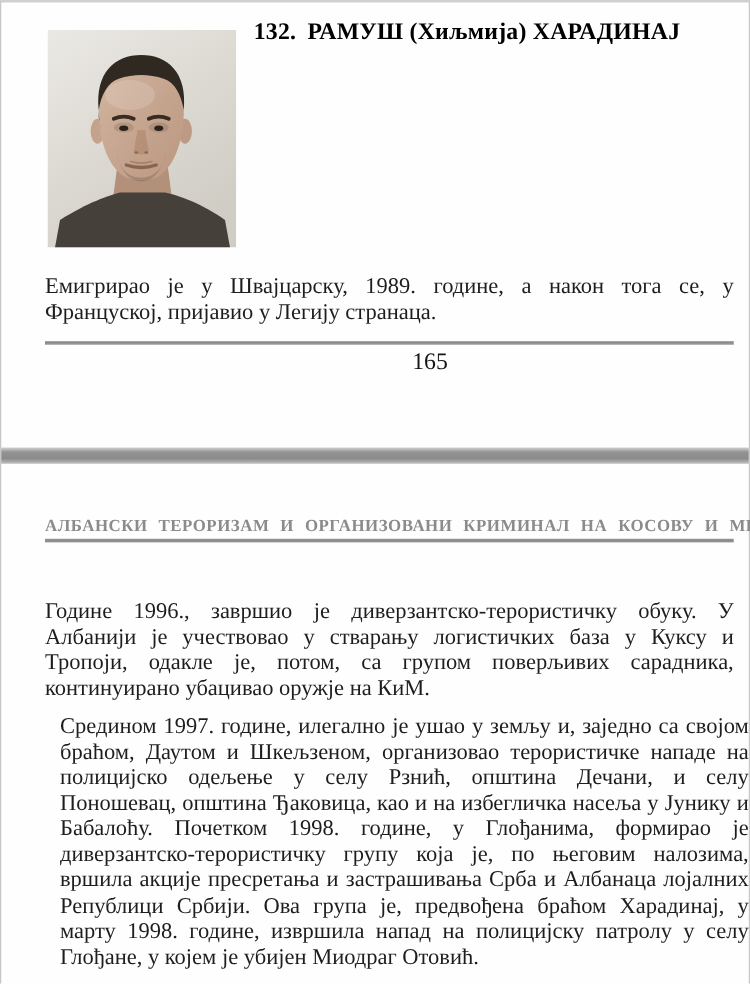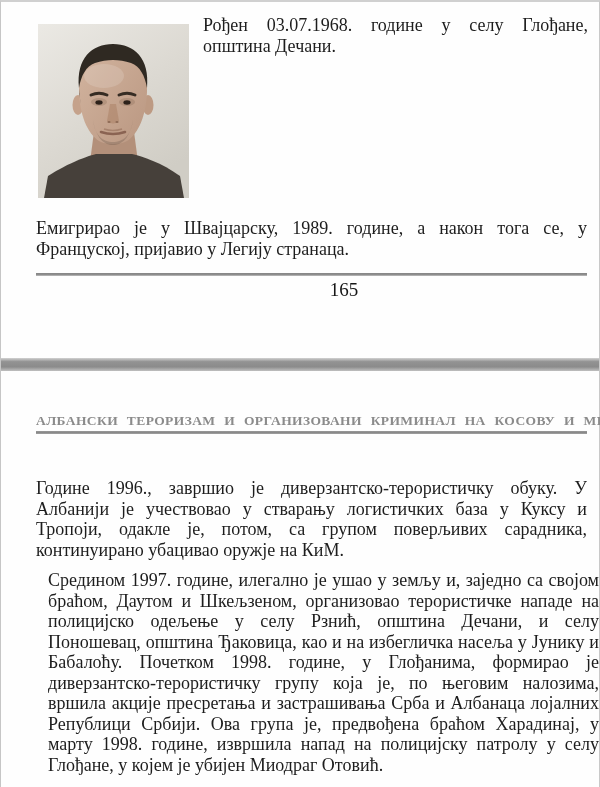--- a/index.html
+++ b/index.html
@@ -123,21 +123,21 @@
         <ellipse cx="79" cy="98" rx="1.6" ry="1.1" fill="#8e6b55"></ellipse>
 
         <path d="M55,96 C58,114 66,121 75,121 C84,121 92,114 95,96 C93,112 85,118 75,118 C65,118 57,112 55,96 Z" fill="rgba(70,55,45,0.22)"></path>
 
         <path d="M63,108 Q75,112 87,108" stroke="#8a6352" stroke-width="2.6" fill="none" stroke-linecap="round"></path>
         <path d="M66,105 Q75,108 84,105" stroke="rgba(140,100,80,0.5)" stroke-width="1.4" fill="none"></path>
       </svg>
     </div>
 
     <div class="col">
-      <p>Рођен 03.07.1968. године у селу Глођане, општина Дечани.</p>
+      <h1 class="entry-title"><span class="num">132.</span><span>РАМУШ (Хиљмија) ХАРАДИНАЈ</span></h1>
     </div>
 
     <p class="para-full">Емигрирао је у Швајцарску, 1989. године, а након тога се, у Француској, пријавио у Легију странаца.</p>
 
     <div class="footer-rule"></div>
     <div class="page-number">165</div>
   </section>
 
   <div class="page-divider"></div>
 

